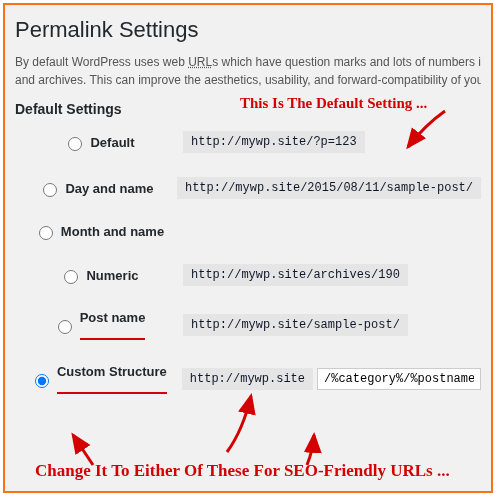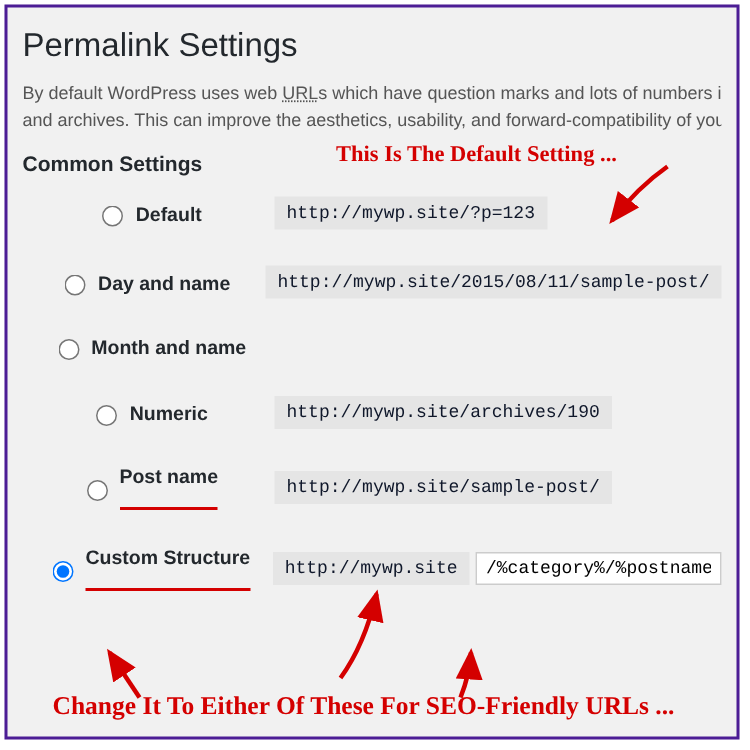--- a/index.html
+++ b/index.html
@@ -6,21 +6,21 @@
     margin: 0;
     font-family: -apple-system, BlinkMacSystemFont, "Segoe UI", Arial, sans-serif;
     background: #fff;
     color: #333;
     width: 500px;
     height: 500px;
     overflow: hidden;
     position: relative;
   }
   .frame {
-    border: 2px solid #4c1d95;
+    border: 2px solid #f97316;
     width: 490px;
     height: 490px;
     margin: 3px;
     padding: 12px 10px;
     box-sizing: border-box;
     position: relative;
     overflow: hidden;
     background: #f1f1f1;
   }
   h1 {
@@ -81,35 +81,35 @@
   .underline-red {
     border-bottom: 2px solid #d40000;
     padding-bottom: 13px;
   }
   .ann {
     position: absolute;
     color: #d40000;
     font-weight: 700;
     font-family: Georgia, serif;
   }
-  .ann1 { top: 90px; left: 219px; font-size: 15px; }
+  .ann1 { top: 90px; left: 235px; font-size: 15px; }
   .ann2 { bottom: 10px; left: 30px; font-size: 17px; }
   svg.arrow { position: absolute; pointer-events: none; }
 </style>
 </head>
 <body>
 
 <div class="frame">
   <h1>Permalink Settings</h1>
   <div class="desc">
     <span>By default WordPress uses web </span><span class="u">URL</span><span>s which have question marks and lots of numbers in them; ho</span><br>
     <span>and archives. This can improve the aesthetics, usability, and forward-compatibility of your links. A</span>
   </div>
 
-  <h2>Common Settings</h2>
+  <h2>Default Settings</h2>
 
   <div class="row">
     <label class="label">
       <input type="radio" name="perm" style="">
       <span>Default</span>
     </label>
     <span class="code">http://mywp.site/?p=123</span>
   </div>
 
   <div class="row">

